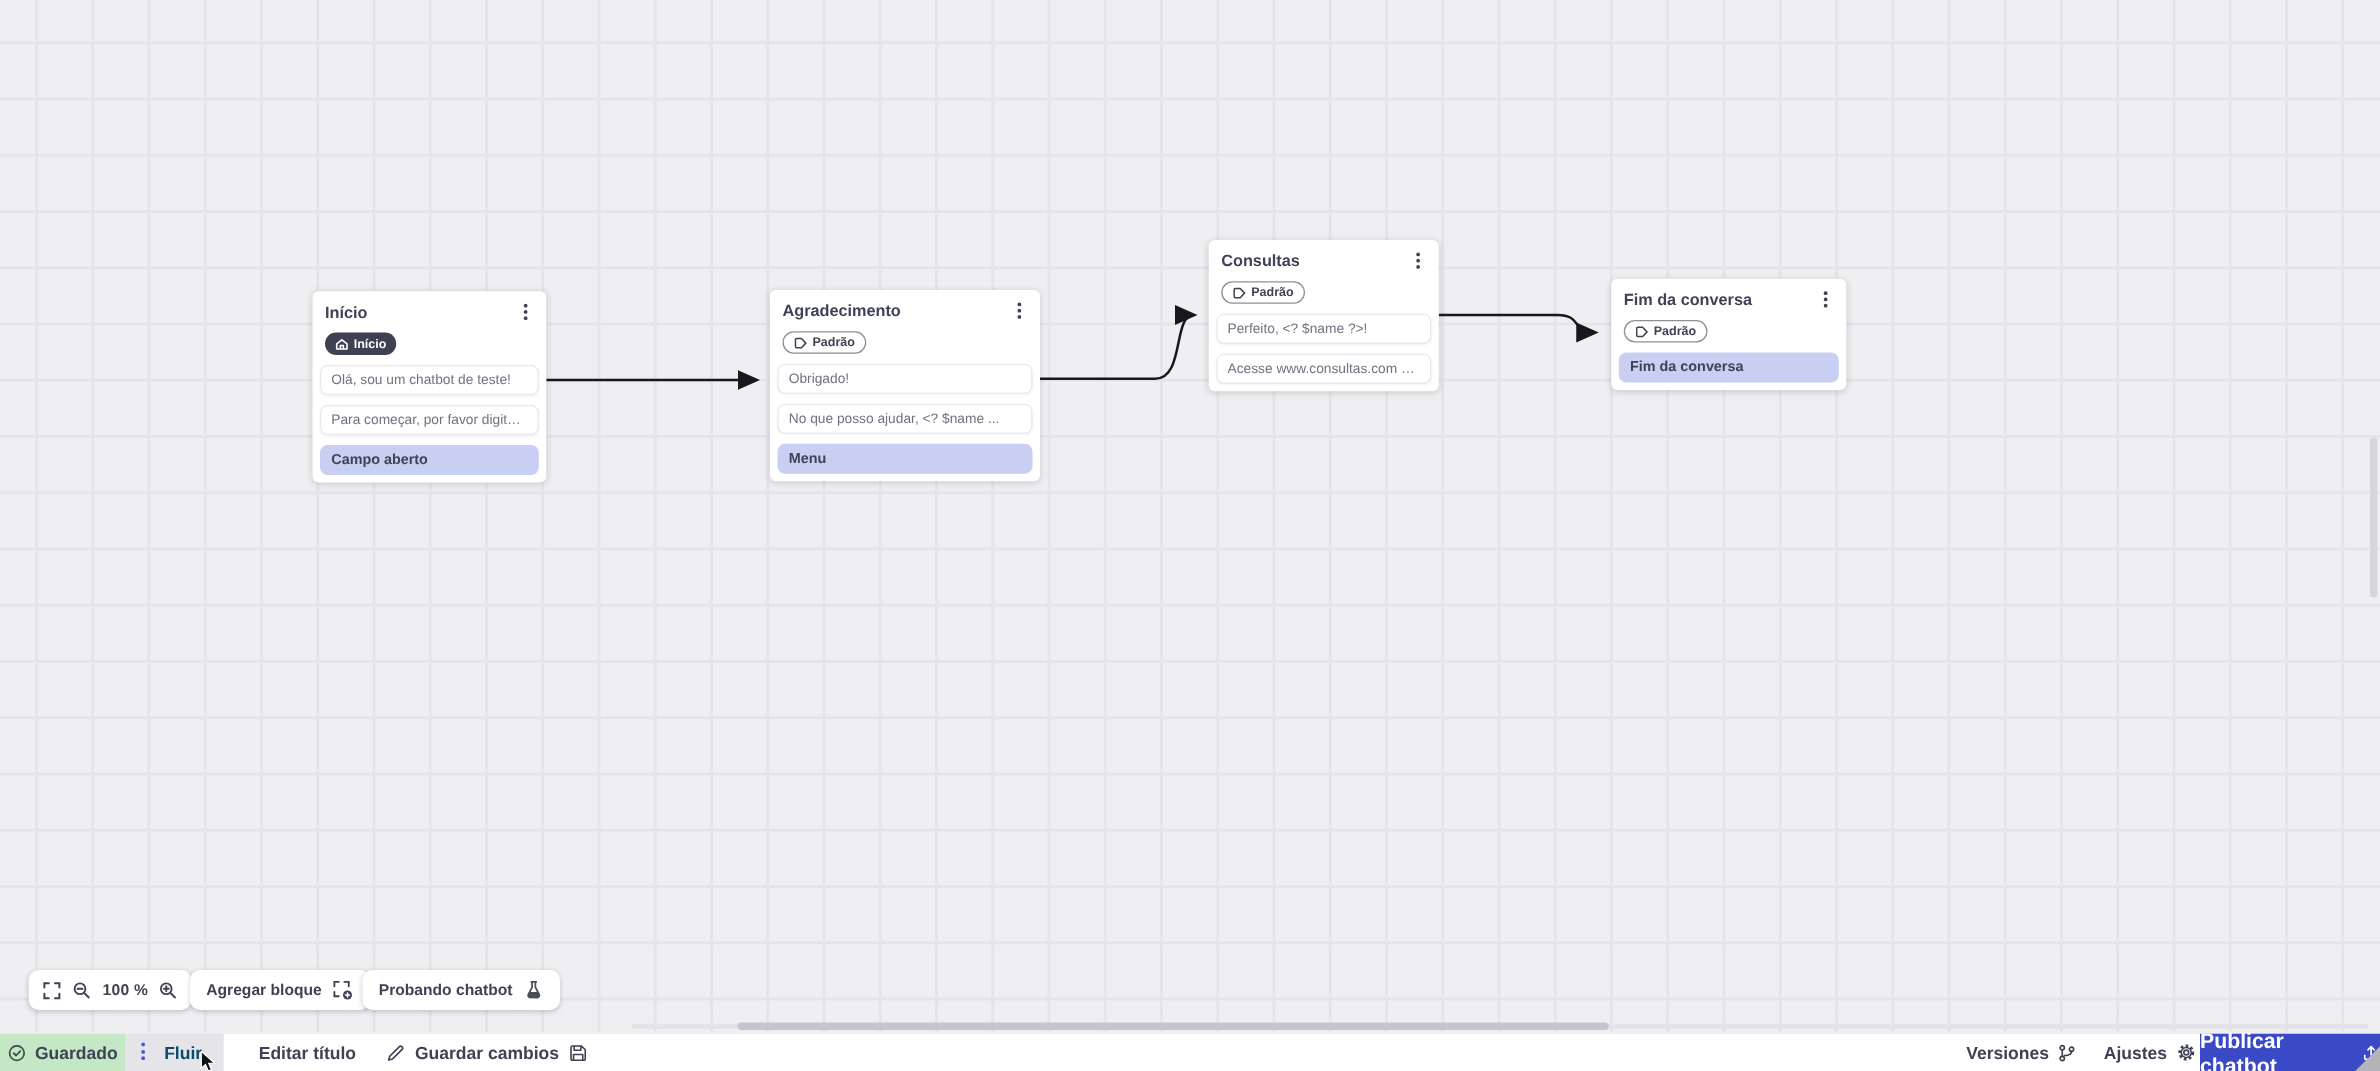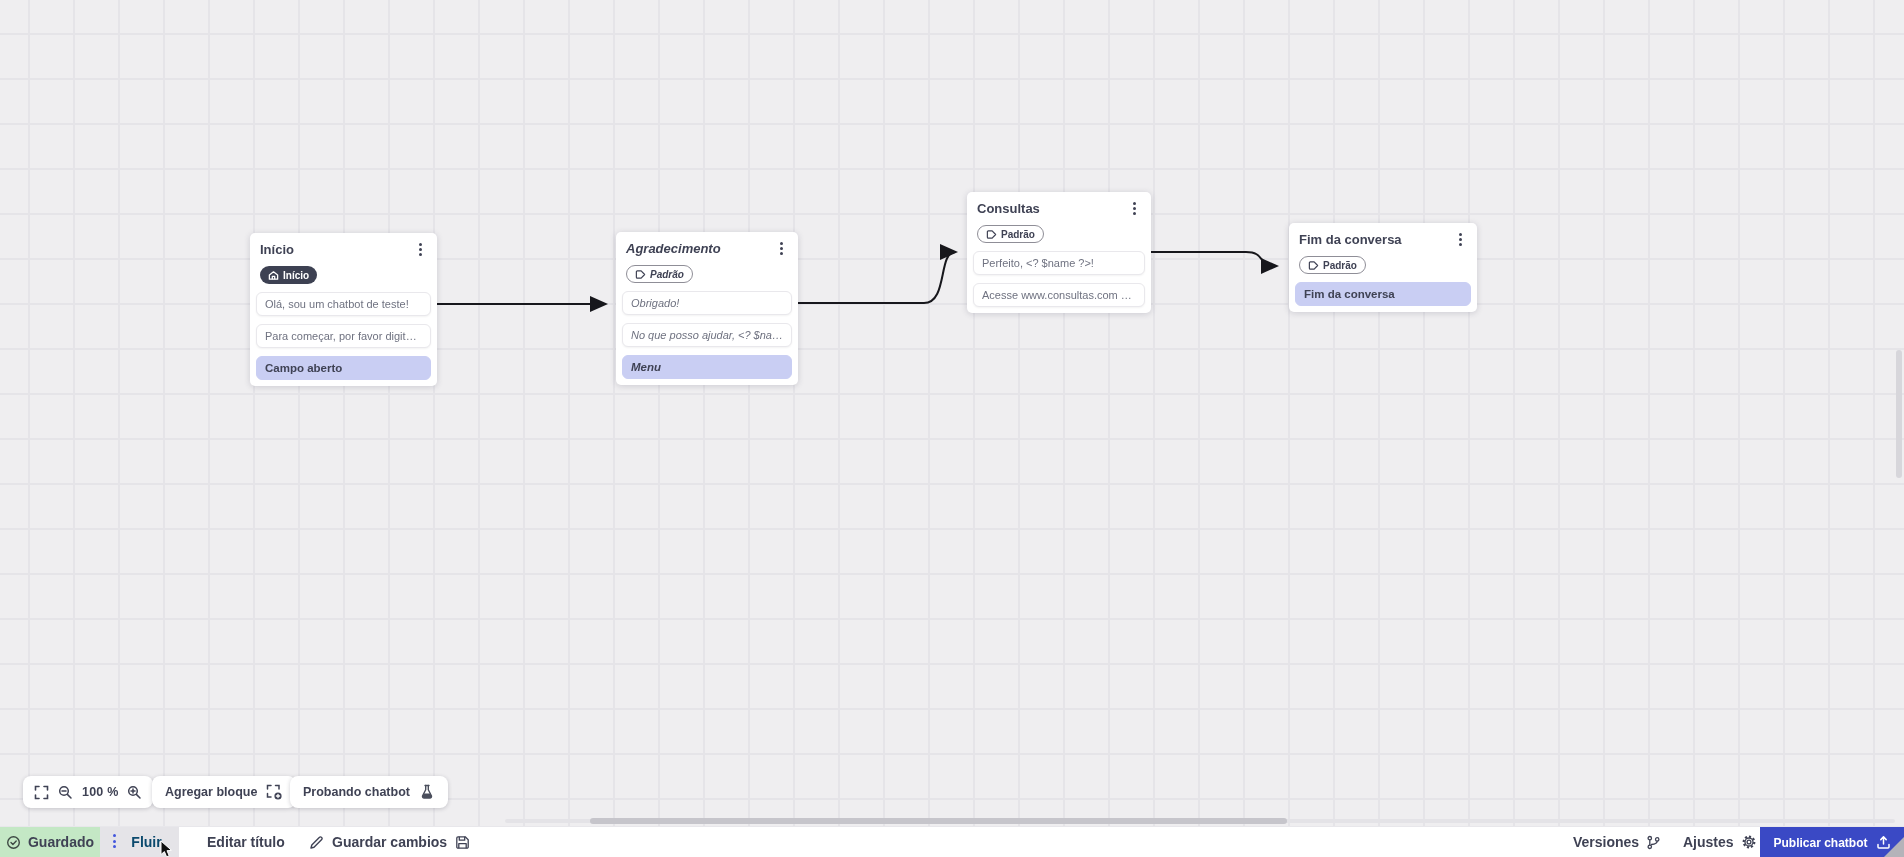--- a/index.html
+++ b/index.html
@@ -35,21 +35,21 @@
   .row { height:24px; margin-bottom:8px; display:flex; align-items:center;
     border:1px solid #e9e8ec; border-radius:6px; background:#fff;
     box-shadow:0 1px 2px rgba(0,0,0,.05); padding:0 8px;
     font-size:11px; color:#6f7280; white-space:nowrap; overflow:hidden;
     text-overflow:ellipsis; cursor:pointer; }
   .row > span { overflow:hidden; text-overflow:ellipsis; }
   .row.action { background:#c9cef3; border-color:#c9cef3; box-shadow:none;
     color:#3f4254; font-weight:700; font-size:11.5px; }
   .row:last-child { margin-bottom:0; }
   #node-inicio        { left:250px;  top:233px; width:187px; }
-  #node-agradecimento { left:616px;  top:232px; width:182px;font-style:italic; }
+  #node-agradecimento { left:616px;  top:232px; width:216px; }
   #node-consultas     { left:967px;  top:192px; width:184px; }
   #node-fim           { left:1289px; top:223px; width:188px; }
 
   
   .tool-card { position:absolute; top:776px; height:32px; background:#fff; border-radius:8px;
     box-shadow:0 1px 4px rgba(40,40,60,.22); display:flex; align-items:center;
     font-size:12.5px; font-weight:700; color:#3f4254; }
   #zoombar { left:23px; padding:0 11px; gap:9px; }
   #zoombar .zl { letter-spacing:.2px; }
   #btn-add-block { left:152px; padding:12px 13px; gap:9px; cursor:pointer; }
@@ -75,21 +75,21 @@
   .sec-flow .drag-dots { position:absolute; left:13px; top:7px; display:flex;
     flex-direction:column; gap:2.5px; }
   .sec-flow .drag-dots i { width:3px; height:3px; border-radius:50%; background:#4356dd; display:block; }
   .sec-flow .flow-label { margin:0 auto; padding-left:14px; color:#0c4a6e; }
   .sec-edit { left:207px; gap:24px; cursor:pointer; }
   .sec-save { left:332px; gap:8px; cursor:pointer; }
   .sec-versions { left:1573px; gap:7px; cursor:pointer; }
   .sec-settings { left:1683px; gap:7px; cursor:pointer; }
   .btn-publish { position:absolute; left:1760px; top:0; width:144px; height:31px;
     background:#3a49c5; color:#fff; display:flex; align-items:center; justify-content:center;
-    gap:8px; font-size:12px; font-weight:700; cursor:pointer; }
+    gap:8px; font-size:17px; font-weight:700; cursor:pointer; }
   .corner-wedge { position:absolute; right:0; bottom:0; width:0; height:0;
     border-left:20px solid transparent; border-bottom:20px solid #b4b3b9; z-index:40; }
 
   .cursor { position:absolute; left:160px; top:841px; z-index:60; pointer-events:none; }
 
   svg { display:block; }
 </style>
 </head>
 <body>
 

